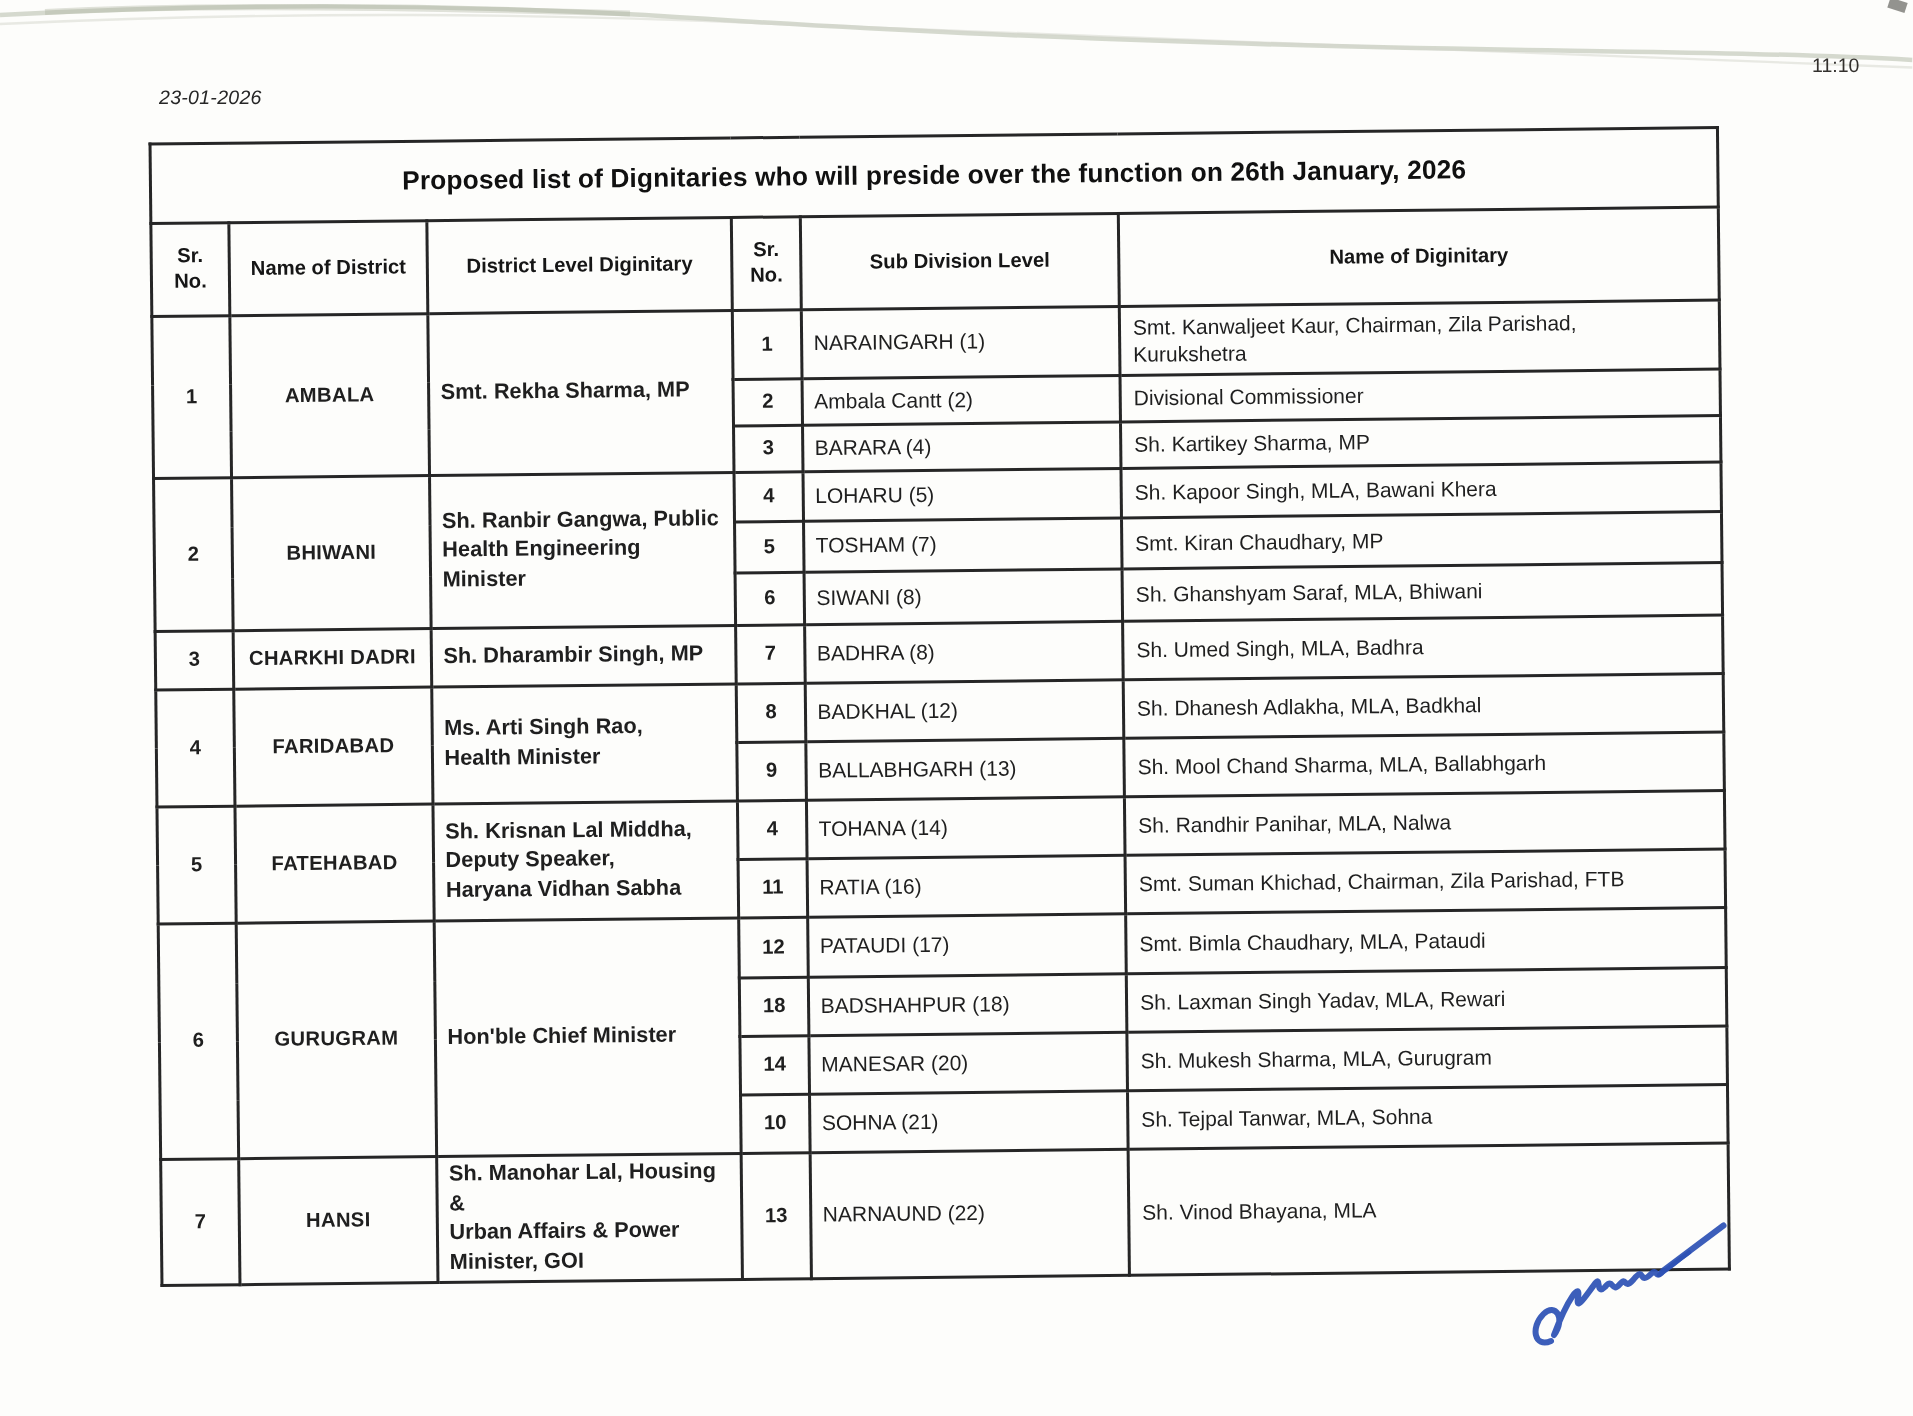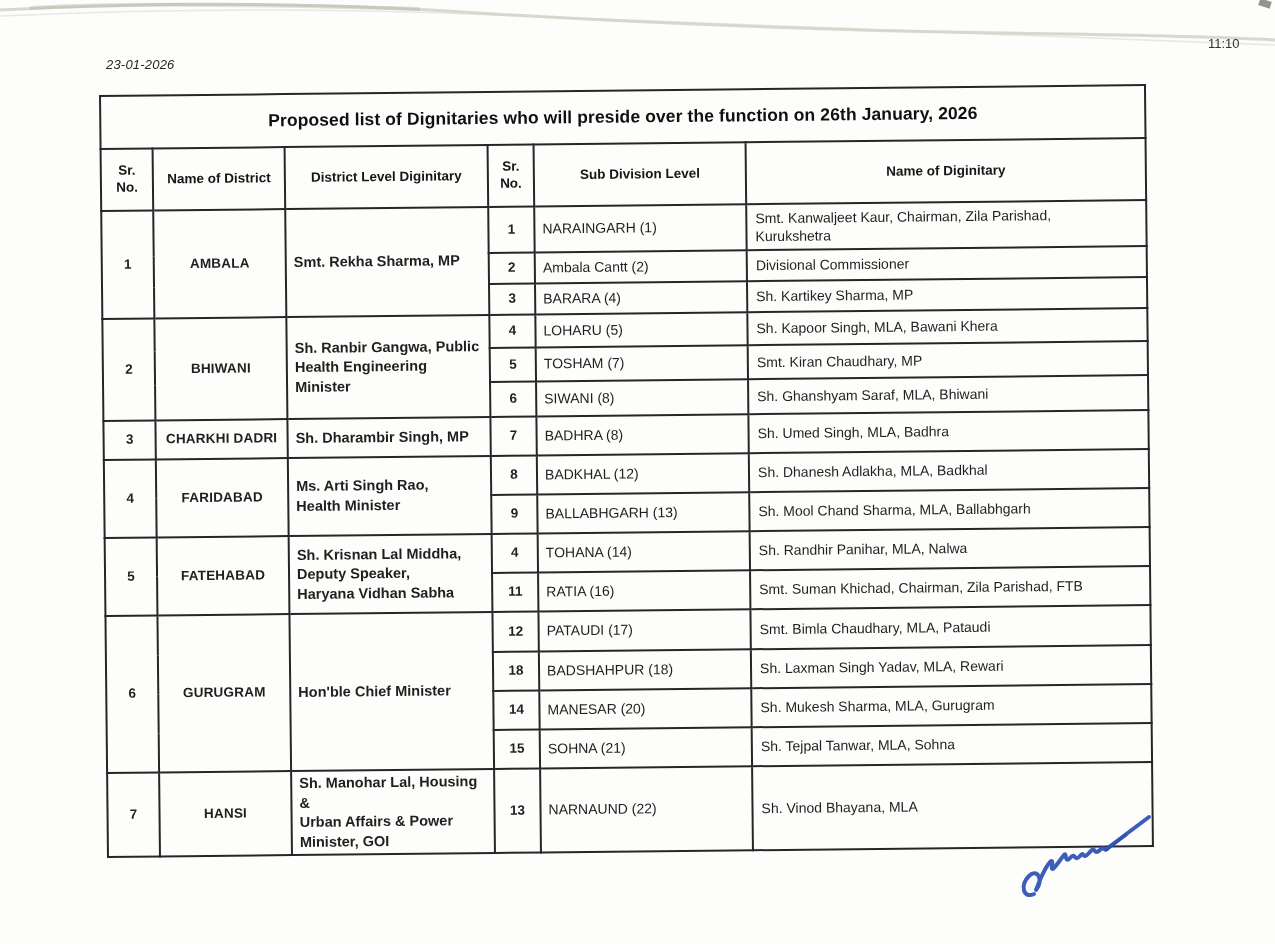--- a/index.html
+++ b/index.html
@@ -169,21 +169,21 @@
     <td class="c-subsr">18</td>
     <td class="c-subdiv">BADSHAHPUR (18)</td>
     <td class="c-dig">Sh. Laxman Singh Yadav, MLA, Rewari</td>
   </tr>
   <tr style="height:39px">
     <td class="c-subsr">14</td>
     <td class="c-subdiv">MANESAR (20)</td>
     <td class="c-dig">Sh. Mukesh Sharma, MLA, Gurugram</td>
   </tr>
   <tr style="height:39px">
-    <td class="c-subsr">15</td>
+    <td class="c-subsr">10</td>
     <td class="c-subdiv">SOHNA (21)</td>
     <td class="c-dig">Sh. Tejpal Tanwar, MLA, Sohna</td>
   </tr>
 
   <tr style="height:62px">
     <td class="c-sr">7</td>
     <td class="c-district">HANSI</td>
     <td class="c-ddig">Sh. Manohar Lal, Housing &amp;
 Urban Affairs &amp; Power
 Minister, GOI</td>

